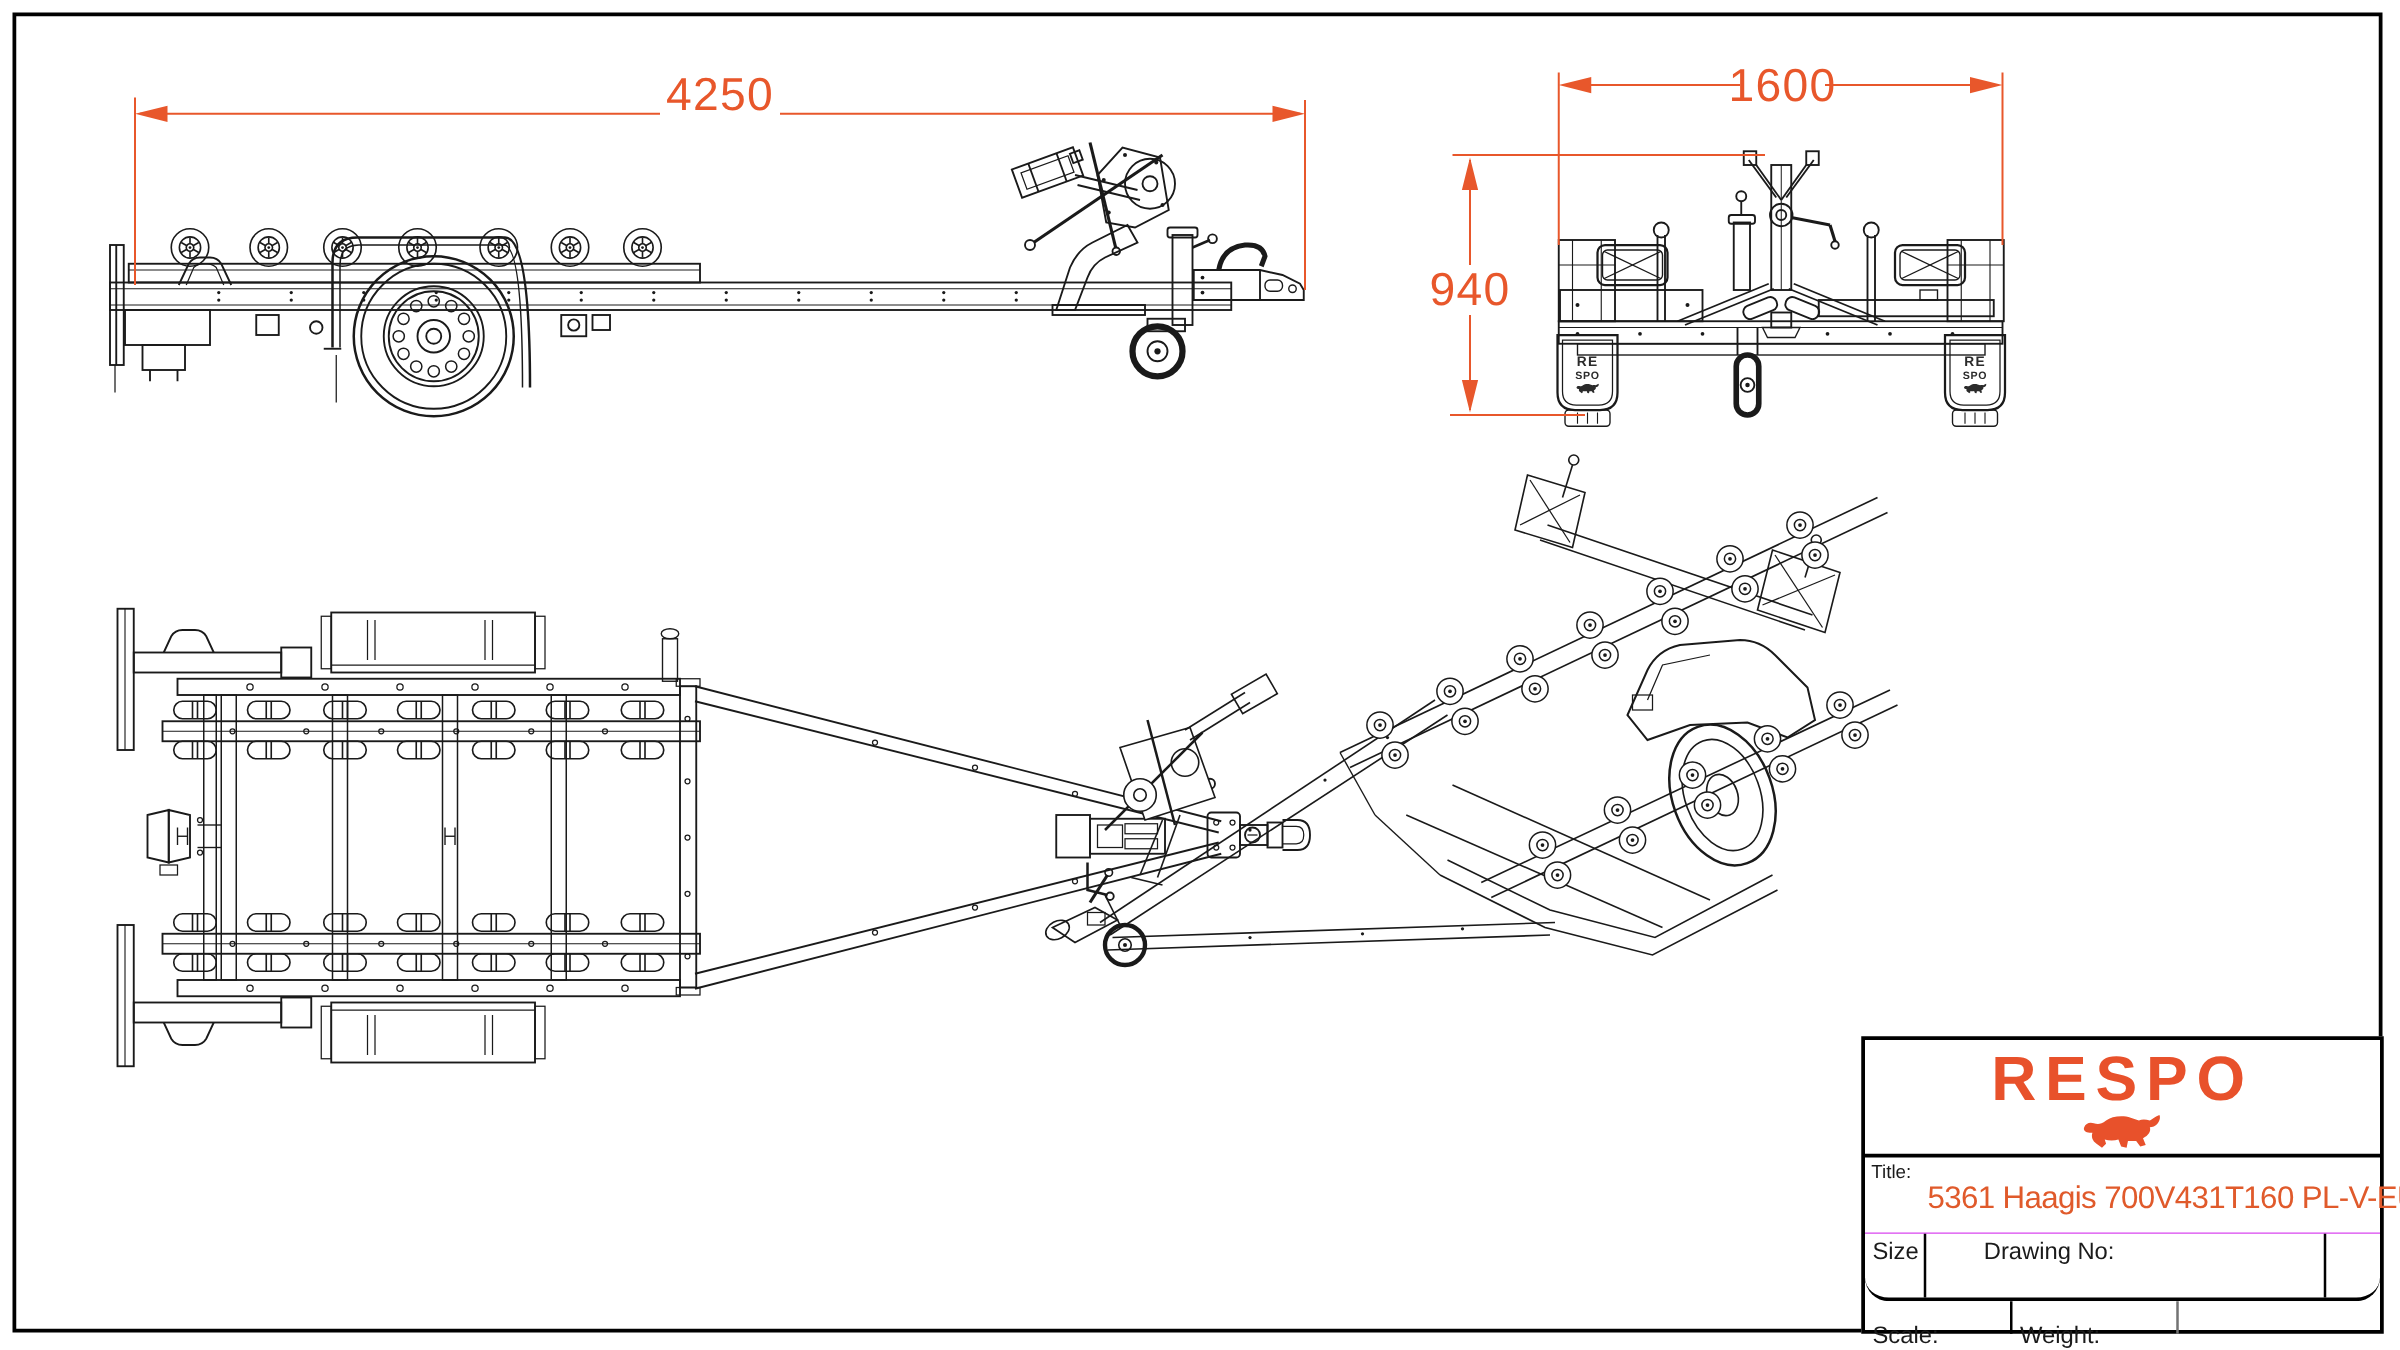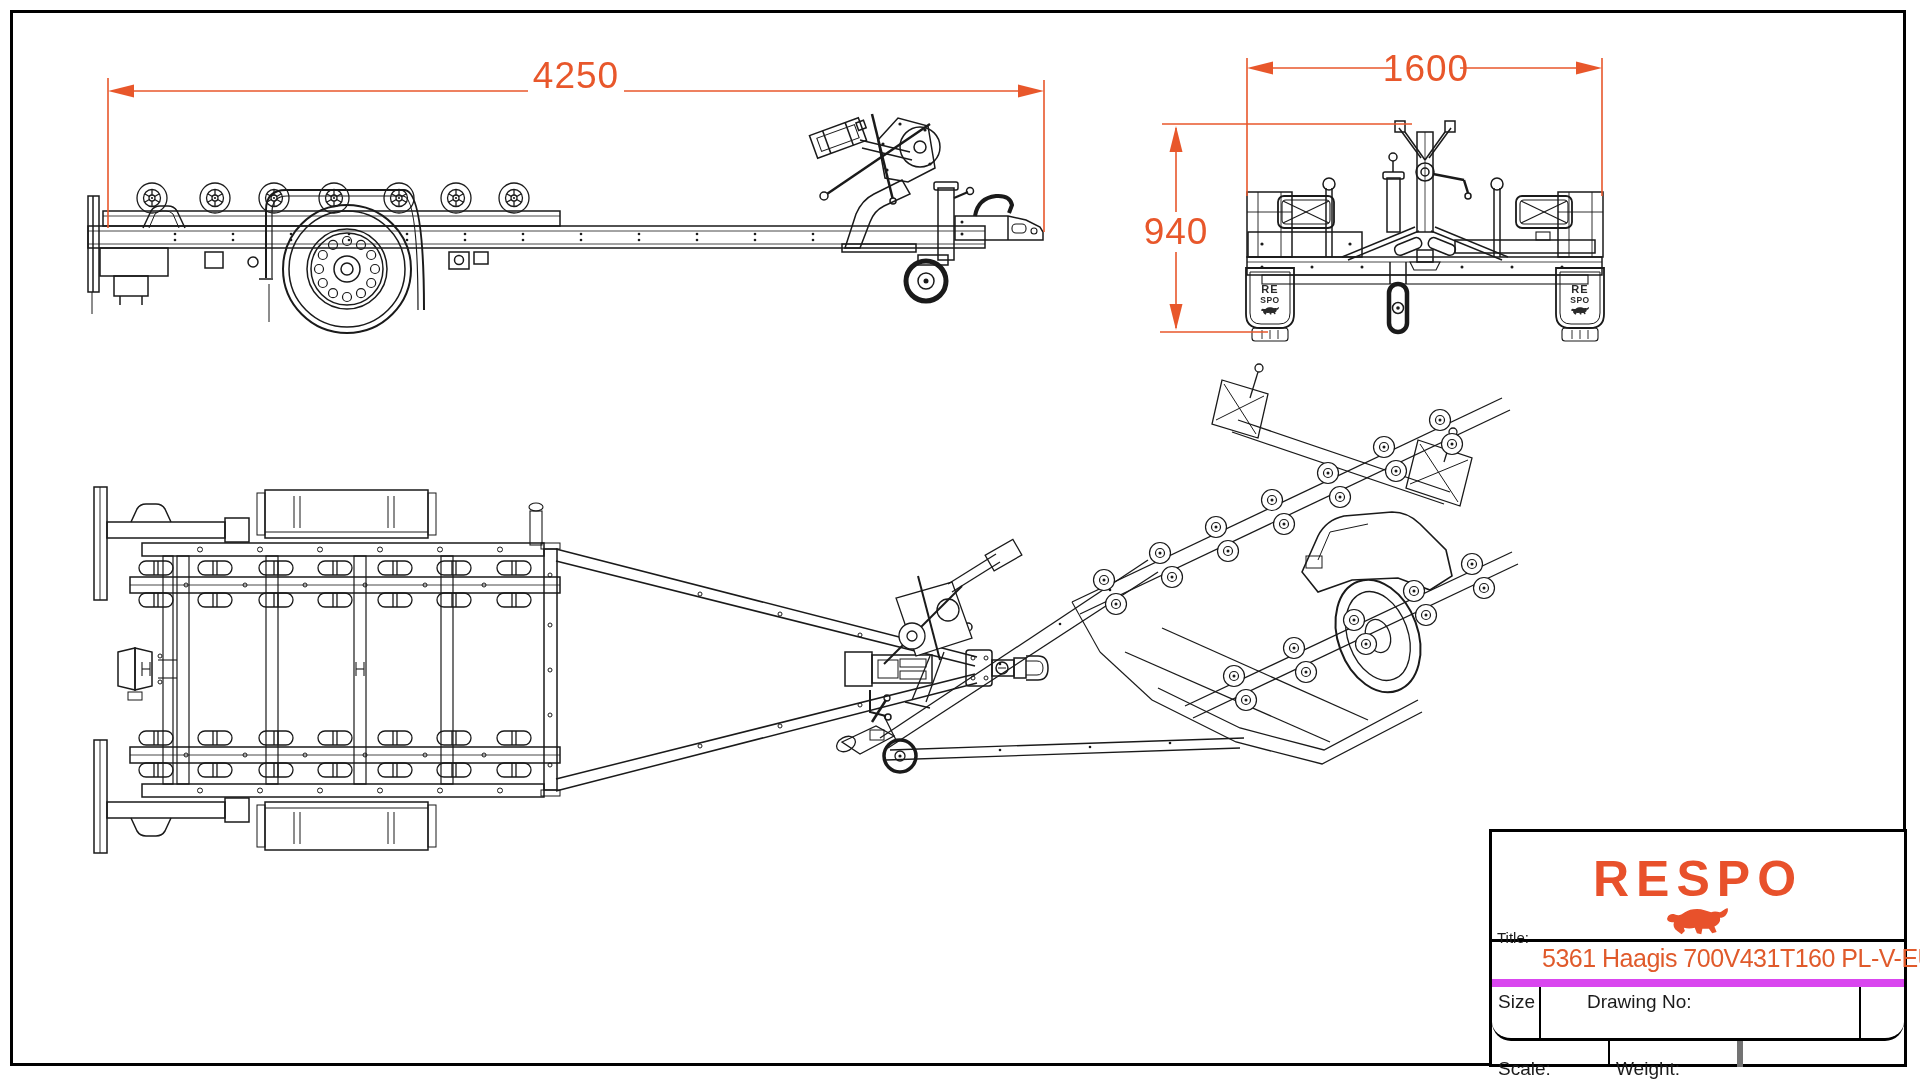--- a/index.html
+++ b/index.html
@@ -3,35 +3,35 @@
 <meta charset="utf-8">
 <style>
   html,body{margin:0;padding:0;width:1920px;height:1080px;background:#fff;overflow:hidden;
             font-family:"Liberation Sans",sans-serif;}
   .page{position:relative;width:1920px;height:1080px;background:#fff;}
   .frame{position:absolute;left:10px;top:10px;width:1896px;height:1056px;border:3px solid #000;box-sizing:border-box;}
   svg{position:absolute;left:0;top:0;}
   
   .tb{position:absolute;left:1489px;top:829px;width:418px;height:238px;border:3px solid #000;box-sizing:border-box;background:#fff;}
   .tb *{box-sizing:border-box;}
-  .tb-logo{position:absolute;left:0;top:0;width:100%;height:94px;border-bottom:3px solid #000;text-align:center;margin-top:16px;}
+  .tb-logo{position:absolute;left:0;top:0;width:100%;height:94px;border-bottom:3px solid #000;text-align:center;}
   .tb-brand{display:block;margin-top:6px;font-size:50px;font-weight:700;letter-spacing:7px;color:#E8512B;line-height:50px;}
-  .tb-title-row{position:absolute;left:0;top:94px;width:100%;height:61px;border-bottom:8px solid #d946ef;}
+  .tb-title-row{position:absolute;left:0;top:94px;width:100%;height:61px;border-bottom:1px solid #d946ef;}
   .tb-label{font-size:15px;color:#1b1b1b;}
   .tb-title-label{position:absolute;left:5px;top:3px;}
   .tb-title-value{position:absolute;left:50px;top:18px;font-size:25px;letter-spacing:-0.5px;color:#E05A2B;white-space:nowrap;}
   .tb-row3{position:absolute;left:0;top:155px;width:100%;height:54px;border-bottom:3px solid #000;border-radius:19px;}
   .tb-cell{position:absolute;top:0;height:100%;}
   .tb-lab19{font-size:19px;color:#1b1b1b;padding:4px 6px;display:block;}
   .c-size{left:0;width:49px;border-right:2px solid #000;}
   .c-dno{left:49px;width:320px;border-right:2px solid #000;padding-left:40px;}
   .c-r3e{left:369px;width:49px;}
   .tb-row4{position:absolute;left:0;top:209px;width:100%;height:26px;}
   .c-scale{left:0;width:118px;border-right:2px solid #000;}
-  .c-weight{left:118px;width:133px;border-right:6px solid #737373;}
+  .c-weight{left:118px;width:133px;border-right:2px solid #737373;}
   .c-r4e{left:251px;width:167px;}
   .tb-row4 .tb-lab19{padding:17px 6px;}
 </style>
 </head>
 <body>
 
 <div class="page">
   <div class="frame"></div>
 
   <svg width="1920" height="1080" viewBox="0 0 1920 1080">

